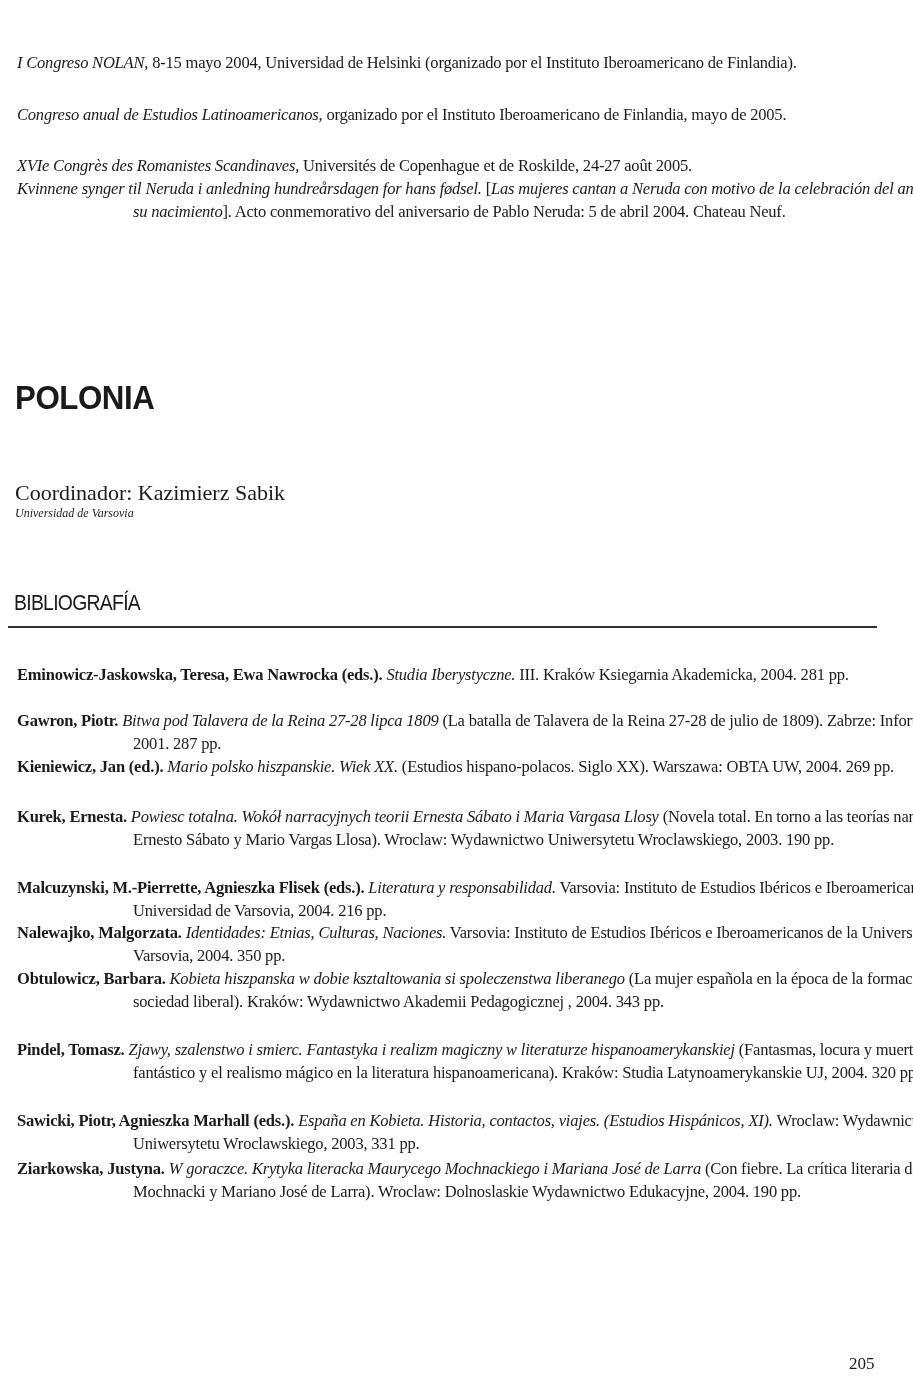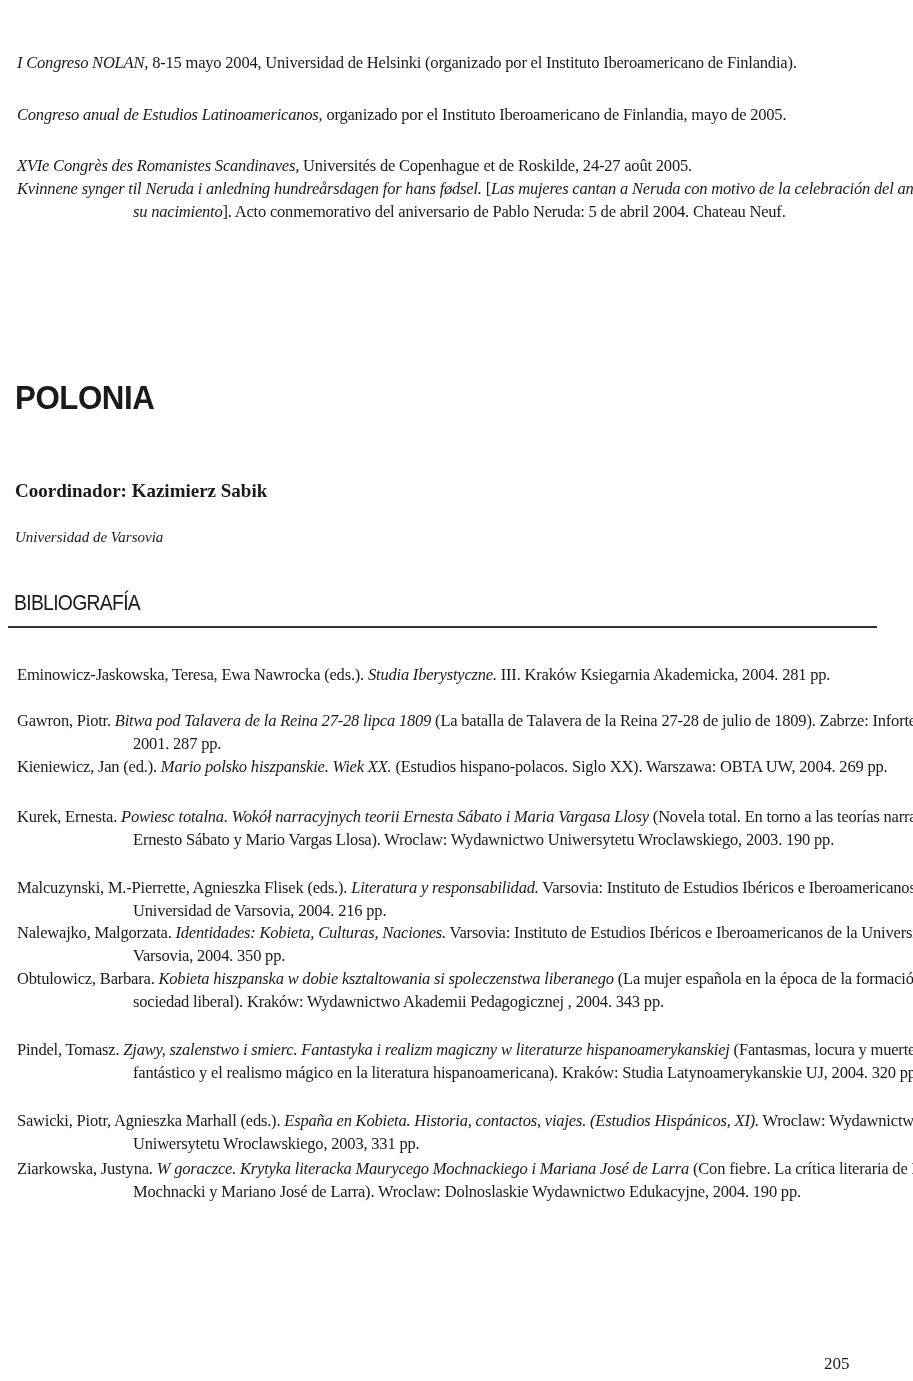--- a/index.html
+++ b/index.html
@@ -8,37 +8,37 @@
       font-family: "Liberation Serif", "DejaVu Serif", serif;
       color: #1a1a1a;
     }
     .entry {
       position: absolute; left: 17px; width: 866px;
       font-size: 16.5px; line-height: 22.5px;
       padding-left: 116px; text-indent: -116px;
       letter-spacing: -0.2px;
     }
     .it { font-style: italic; }
-    .b { font-weight: normal; }
+    .b { font-weight: bold; }
     .title {
       position: absolute; left: 15px; top: 378px;
       font-family: "Liberation Sans", "DejaVu Sans", sans-serif;
       font-size: 34px; font-weight: bold; letter-spacing: -0.5px;
       transform: scaleX(0.92); transform-origin: left;
     }
-    .coord { position: absolute; left: 15px; top: 480px; font-size: 19px; font-weight: bold; }
-    .univ { position: absolute; left: 15px; top: 529px; font-size: 15px; font-style: italic; }
+    .coord { position: absolute; left: 15px; top: 480px; font-size: 22px; font-weight: normal; }
+    .univ { position: absolute; left: 15px; top: 506px; font-size: 12px; font-style: italic; }
     .biblio {
       position: absolute; left: 14px; top: 590px;
       font-family: "Liberation Sans", "DejaVu Sans", sans-serif;
       font-size: 22px; letter-spacing: -0.8px;
       transform: scaleX(0.88); transform-origin: left;
     }
     .rule { position: absolute; left: 8px; top: 626px; width: 869px; height: 1.5px; background: #333; }
-    .pagenum { position: absolute; left: 824px; top: 1354px; font-size: 17px; }
+    .pagenum { position: absolute; left: 849px; top: 1354px; font-size: 17px; }
   </style>
 </head>
 <body>
 
 <div class="entry" style="top:52px;">
   <span class="it">I Congreso NOLAN,</span><span> 8-15 mayo 2004, Universidad de Helsinki (organizado por el Instituto Iberoamericano de Finlandia).</span>
 </div>
 <div class="entry" style="top:104px;">
   <span class="it">Congreso anual de Estudios Latinoamericanos,</span><span> organizado por el Instituto Iberoamericano de Finlandia, mayo de 2005.</span>
 </div>
@@ -64,21 +64,21 @@
 <div class="entry" style="top:756px;">
   <span class="b">Kieniewicz, Jan (ed.).</span> <span class="it">Mario polsko hiszpanskie. Wiek XX.</span><span> (Estudios hispano-polacos. Siglo XX). Warszawa: OBTA UW, 2004. 269 pp.</span>
 </div>
 <div class="entry" style="top:806px;">
   <span class="b">Kurek, Ernesta.</span> <span class="it">Powiesc totalna. Wokół narracyjnych teorii Ernesta Sábato i Maria Vargasa Llosy</span><span> (Novela total. En torno a las teorías narrativas de Ernesto Sábato y Mario Vargas Llosa). Wroclaw: Wydawnictwo Uniwersytetu Wroclawskiego, 2003. 190 pp.</span>
 </div>
 <div class="entry" style="top:877px;">
   <span class="b">Malcuzynski, M.-Pierrette, Agnieszka Flisek (eds.).</span> <span class="it">Literatura y responsabilidad.</span><span> Varsovia: Instituto de Estudios Ibéricos e Iberoamericanos de la Universidad de Varsovia, 2004. 216 pp.</span>
 </div>
 <div class="entry" style="top:922px;">
-  <span class="b">Nalewajko, Malgorzata.</span> <span class="it">Identidades: Kobieta, Culturas, Naciones.</span><span> Varsovia: Instituto de Estudios Ibéricos e Iberoamericanos de la Universidad de Varsovia, 2004. 350 pp.</span>
+  <span class="b">Nalewajko, Malgorzata.</span> <span class="it">Identidades: Etnias, Culturas, Naciones.</span><span> Varsovia: Instituto de Estudios Ibéricos e Iberoamericanos de la Universidad de Varsovia, 2004. 350 pp.</span>
 </div>
 <div class="entry" style="top:968px;">
   <span class="b">Obtulowicz, Barbara.</span> <span class="it">Kobieta hiszpanska w dobie ksztaltowania si spoleczenstwa liberanego</span><span> (La mujer española en la época de la formación de la sociedad liberal). Kraków: Wydawnictwo Akademii Pedagogicznej , 2004. 343 pp.</span>
 </div>
 <div class="entry" style="top:1039px;">
   <span class="b">Pindel, Tomasz.</span> <span class="it">Zjawy, szalenstwo i smierc. Fantastyka i realizm magiczny w literaturze hispanoamerykanskiej</span><span> (Fantasmas, locura y muerte. Lo fantástico y el realismo mágico en la literatura hispanoamericana). Kraków: Studia Latynoamerykanskie UJ, 2004. 320 pp.</span>
 </div>
 <div class="entry" style="top:1110px;">
   <span class="b">Sawicki, Piotr, Agnieszka Marhall (eds.).</span> <span class="it">España en Kobieta. Historia, contactos, viajes. (Estudios Hispánicos, XI).</span><span> Wroclaw: Wydawnictwo Uniwersytetu Wroclawskiego, 2003, 331 pp.</span>
 </div>

